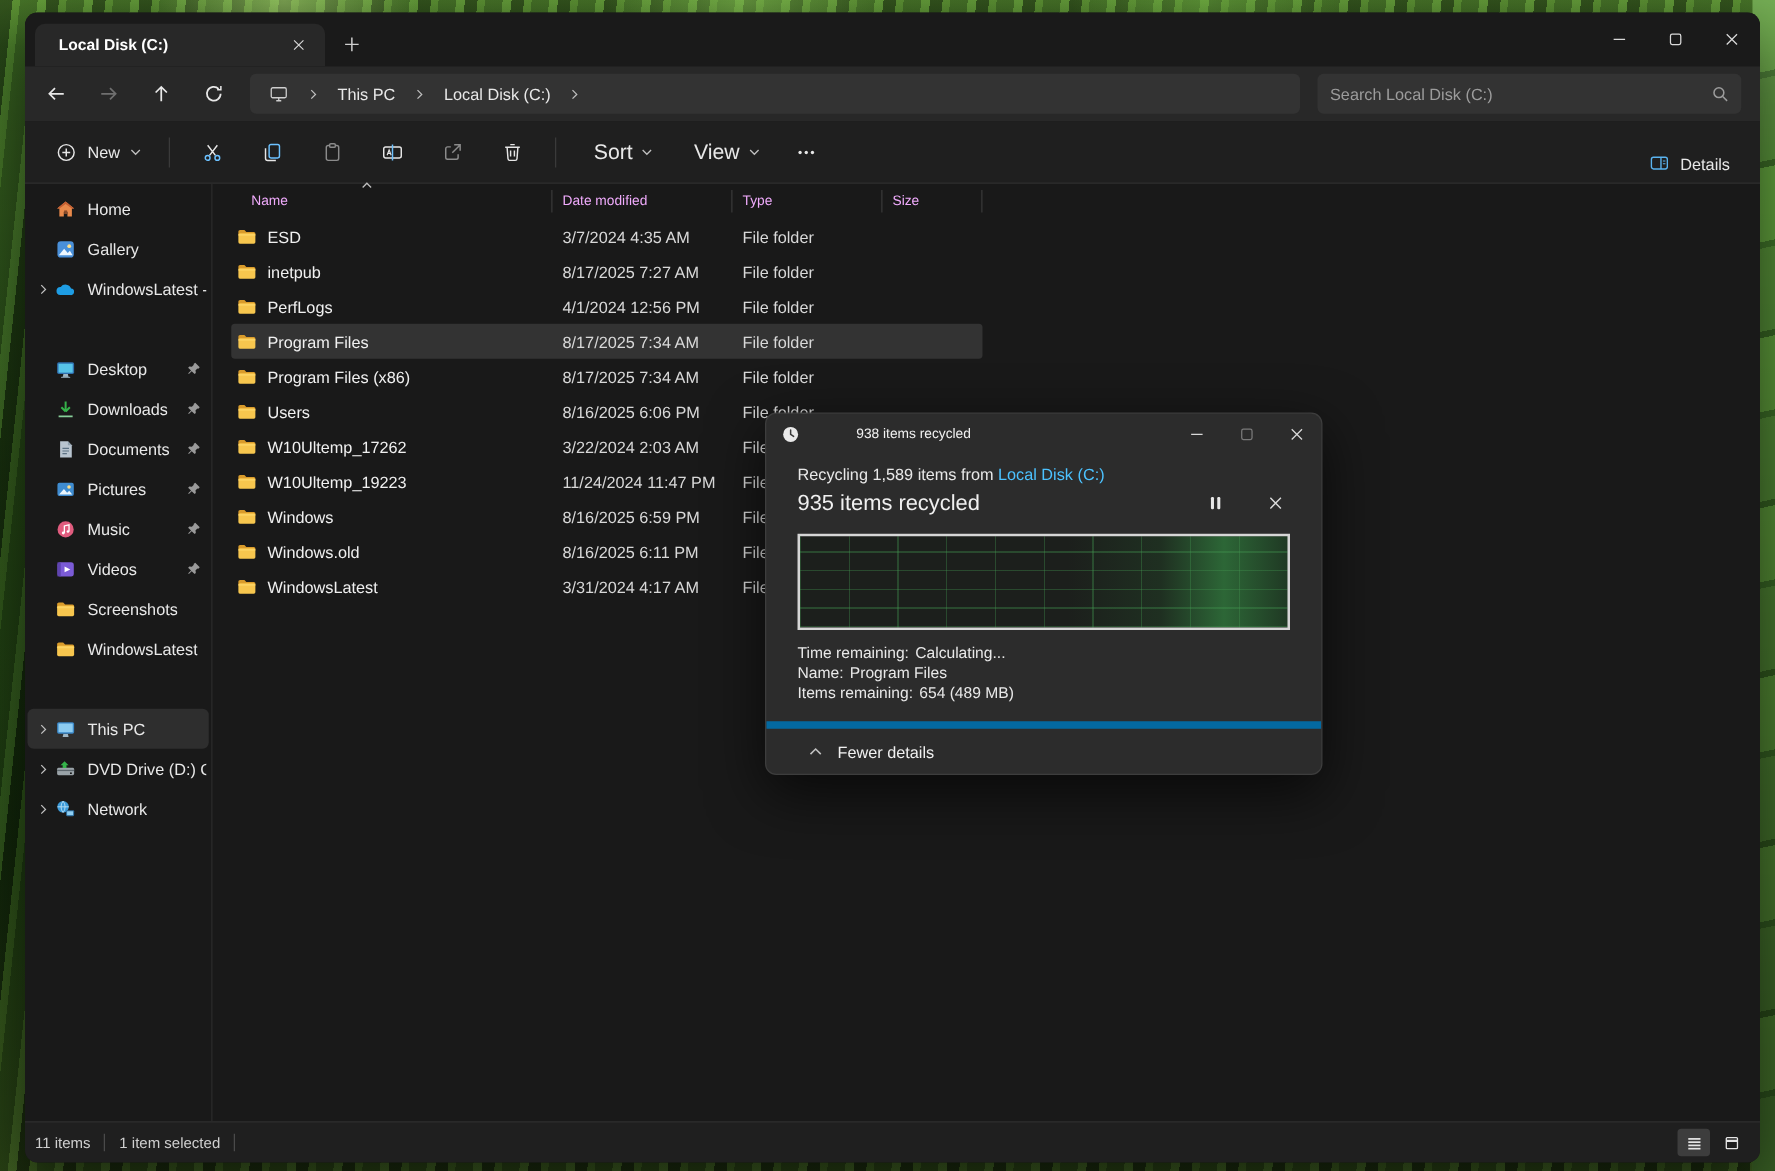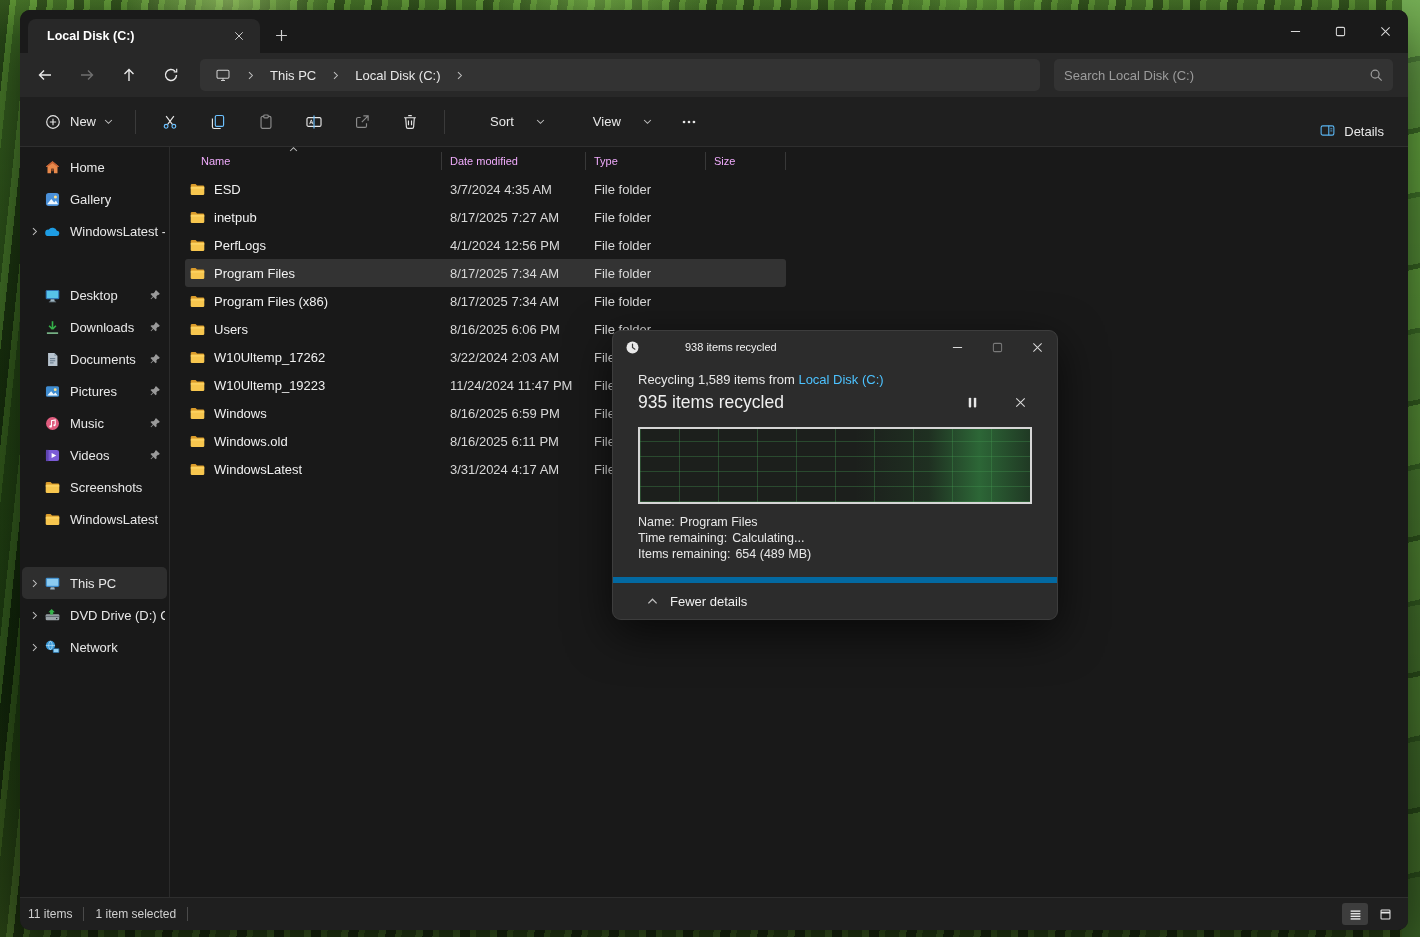--- a/index.html
+++ b/index.html
@@ -54,21 +54,21 @@
   .searchbar input{ flex:1; background:transparent; border:none; outline:none; color:#e6e6e6; font-size:13px; font-family:inherit; }
   .searchbar input::placeholder{ color:#9c9c9c; }
   .search-ic{ display:flex; } .search-ic svg{ width:14px; height:14px; }
 
   
   .toolbar{ height:50px; background:#1f1f1f; border-bottom:1px solid #2e2e2e; display:flex; align-items:center; padding:0 12px; flex:none; }
   .tool-new{ height:34px; padding:0 12px; border-radius:5px; display:flex; align-items:center; gap:8px; color:#e8e8e8; font-size:13px; }
   .tool-sep{ width:1px; height:24px; background:#3a3a3a; margin:0 10px; flex:none; }
   .toolbtn{ width:40px; height:34px; border-radius:5px; display:flex; align-items:center; justify-content:center; margin:0 4px; flex:none; }
   .toolbtn svg, .tool-new svg{ width:18px; height:18px; }
-  .tool-drop{ height:34px; padding:0 10px; border-radius:5px; display:flex; align-items:center; gap:22px; color:#e8e8e8; font-size:13px; margin:0 3px; }
+  .tool-drop{ height:34px; padding:0 10px; border-radius:5px; display:flex; align-items:center; gap:7px; color:#e8e8e8; font-size:17px; margin:0 3px; }
   .chev-dn svg{ width:9px; height:9px; }
   .tool-spacer{ flex:1; }
   .tool-details{ height:34px; padding:0 12px; border-radius:5px; display:flex; align-items:flex-end; gap:8px; color:#e8e8e8; font-size:13px; }
   .tool-details svg{ width:17px; height:17px; }
 
   
   .main{ flex:1; display:flex; min-height:0;justify-content:space-between; }
   .sidebar{ width:150px; flex:none; border-right:1px solid #2b2b2b; padding-top:4px; overflow:hidden; }
   .side-group{ margin-bottom:32px; }
   .side-item{ height:32px; display:flex; align-items:center; padding:0 2px; position:relative; white-space:nowrap; margin:0 2px; border-radius:5px; }
@@ -851,22 +851,22 @@
           </svg>
         </div>
       <div class="pbtn cancel">
           <svg viewBox="0 0 16 16" fill="none" stroke="#dadada" stroke-width="1.2">
             <path d="M3.5 3.5l9 9M12.5 3.5l-9 9"></path>
           </svg>
         </div>
     </div>
     <div class="chart"></div>
     <div class="dlg-details">
+      <div><span class="lbl">Time remaining:</span><span>Calculating...</span></div>
       <div><span class="lbl">Name:</span><span>Program Files</span></div>
-      <div><span class="lbl">Time remaining:</span><span>Calculating...</span></div>
       <div><span class="lbl">Items remaining:</span><span>654 (489 MB)</span></div>
     </div>
   </div>
   <div class="dlg-footer">
     <span style="display:flex">
         <svg viewBox="0 0 12 12" fill="none" stroke="#bfbfbf" stroke-width="1.4">
           <path d="M1.5 8L6 3.5 10.5 8"></path>
         </svg>
       </span>
     <span>Fewer details</span>

